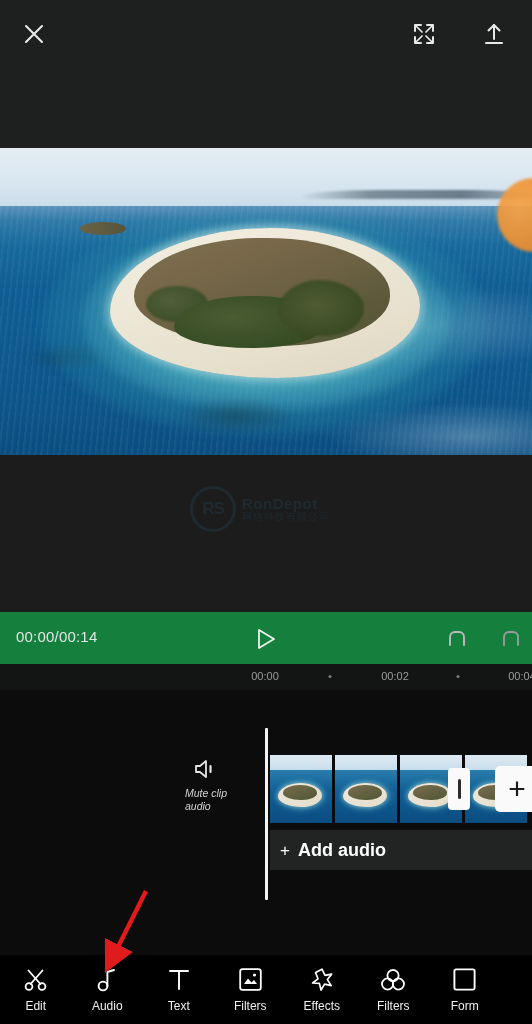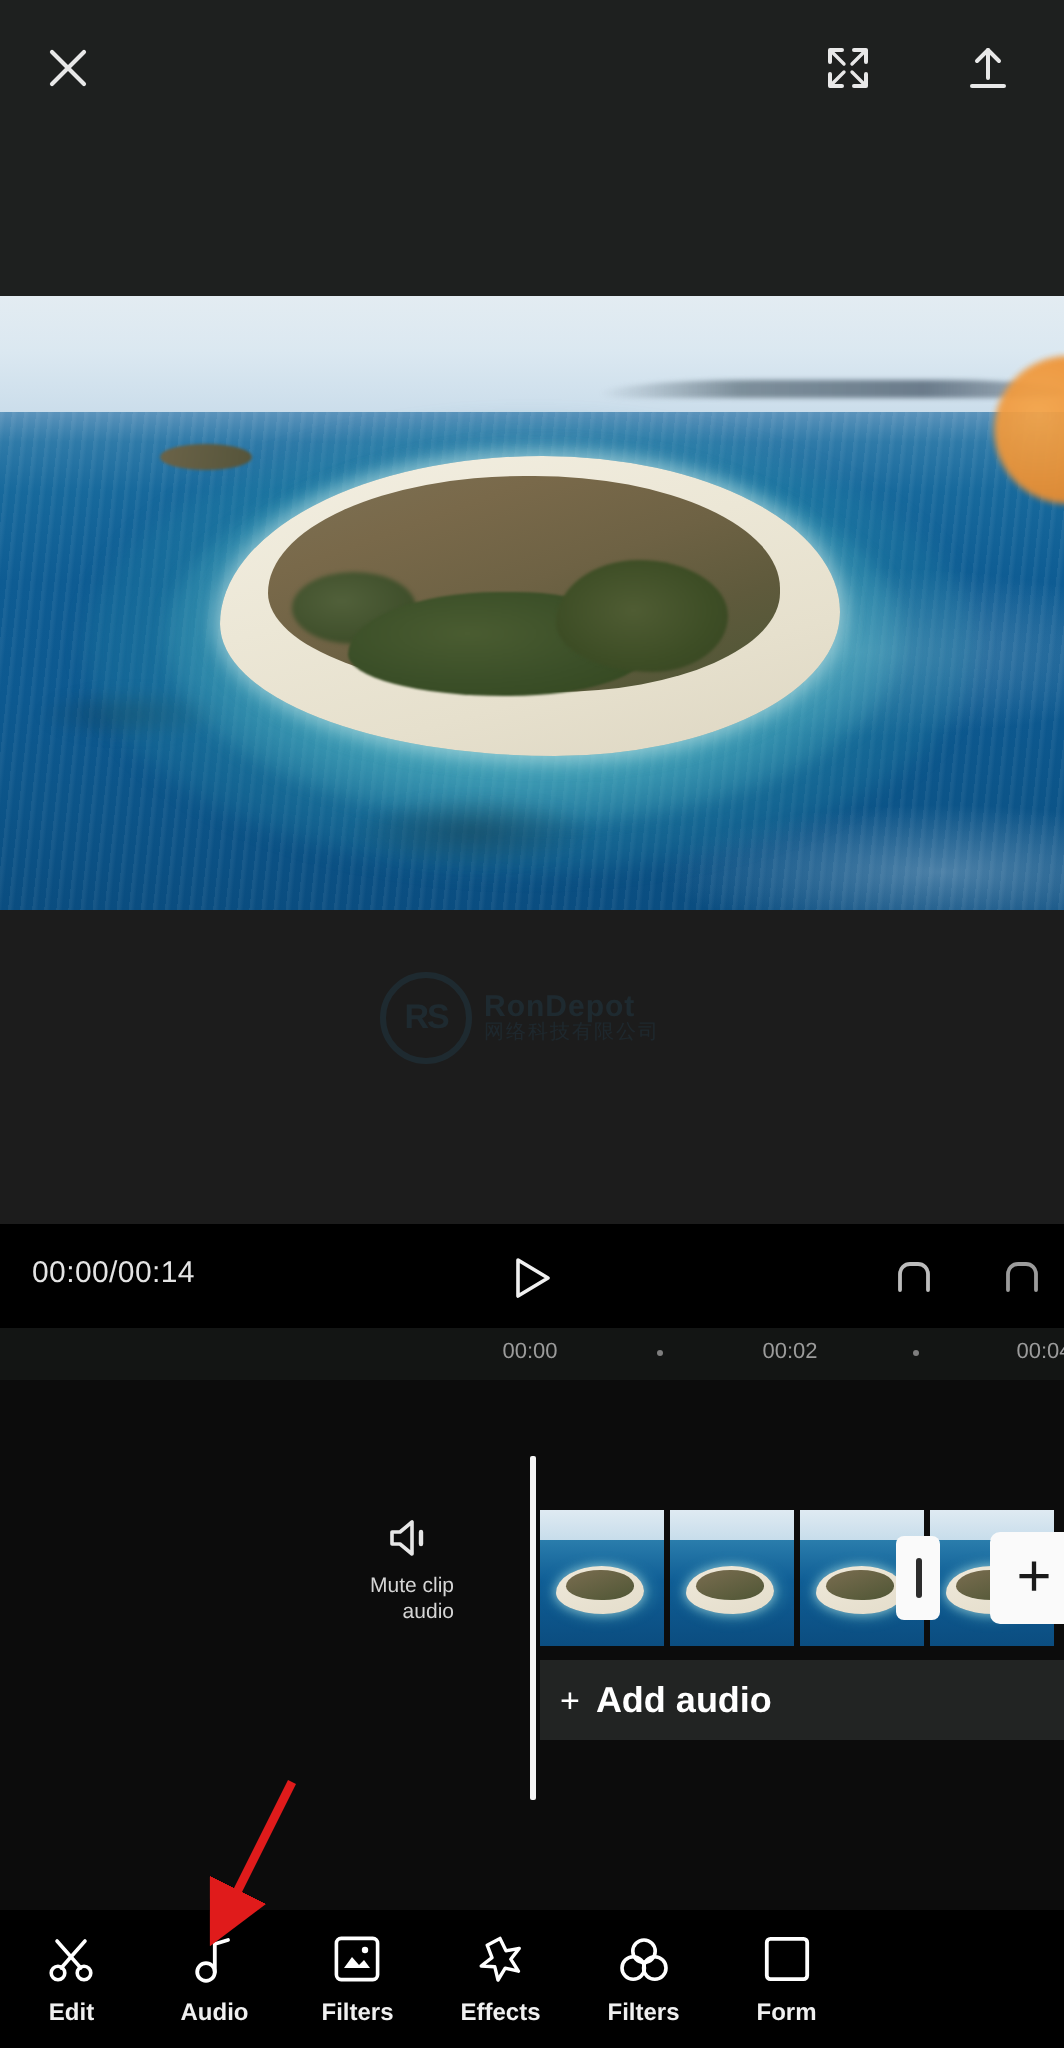--- a/index.html
+++ b/index.html
@@ -192,21 +192,21 @@
   }
   .wm-text { display: flex; flex-direction: column; line-height: 1.05; }
   .wm-t1 { font-size: 15px; font-weight: bold; color: #2f7ea8; letter-spacing: .5px; }
   .wm-t2 { font-size: 10px; color: #2a6f96; letter-spacing: 1px; }
 
   
   .playbar {
     position: absolute;
     left: 0; top: 612px;
     width: 532px; height: 52px;
-    background: #000000;
+    background: #15803d;
   }
   .time-label {
     position: absolute;
     left: 16px; top: 16px;
     font-size: 15px;
     color: #e4e4e4;
     letter-spacing: .2px;
   }
   .play-btn {
     position: absolute;
@@ -254,22 +254,23 @@
     position: absolute;
     left: 175px; top: 758px;
     width: 62px;
     display: flex; flex-direction: column;
     align-items: center;
   }
   .mute-label {
     margin-top: 7px;
     font-size: 10.5px;
     color: #d5d5d5;
-    text-align: right;
+    text-align: left;
     line-height: 1.25;
+    font-style: italic;
   }
   .playhead {
     position: absolute;
     left: 265px; top: 728px;
     width: 3px; height: 172px;
     background: #f5f5f5;
     border-radius: 1px;
     z-index: 30;
   }
   .video-track {
@@ -376,21 +377,20 @@
   .nav-item {
     flex: 0 0 auto;
     width: 71.5px;
     height: 69px;
     display: flex;
     flex-direction: column;
     align-items: center;
     justify-content: center;
     gap: 6px;
     color: #fff;
-    font-weight: bold;
   }
   .nav-icon {
     height: 26px;
     display: flex; align-items: center; justify-content: center;
   }
   .nav-label {
     font-size: 12px;
     color: #f0f0f0;
     white-space: nowrap;
   }
@@ -562,20 +562,28 @@
         <div class="nav-icon">
           <svg width="24" height="26" viewBox="0 0 24 26">
             <circle cx="8" cy="19" r="4.4" stroke="#fff" stroke-width="1.9" fill="none"></circle>
             <path d="M12.4 19 V5 L19 3" stroke="#fff" stroke-width="1.9" fill="none" stroke-linecap="round" stroke-linejoin="round"></path>
           </svg>
         </div>
         <div class="nav-label">Audio</div>
       </div>
       <div class="nav-item">
         <div class="nav-icon">
+          <svg width="24" height="26" viewBox="0 0 24 26">
+            <path d="M3 4 H21 M12 4 V22" stroke="#fff" stroke-width="1.9" fill="none" stroke-linecap="round"></path>
+          </svg>
+        </div>
+        <div class="nav-label">Text</div>
+      </div>
+      <div class="nav-item">
+        <div class="nav-icon">
           <svg width="25" height="25" viewBox="0 0 25 25">
             <rect x="2.2" y="2.2" width="20.6" height="20.6" rx="2.4" stroke="#fff" stroke-width="1.8" fill="none"></rect>
             <path d="M6 17 L10 11.5 L13.5 15.5 L16 13 L19 17 Z" fill="#fff"></path>
             <circle cx="16.5" cy="8" r="1.6" fill="#fff"></circle>
           </svg>
         </div>
         <div class="nav-label">Filters</div>
       </div>
       <div class="nav-item">
         <div class="nav-icon">

